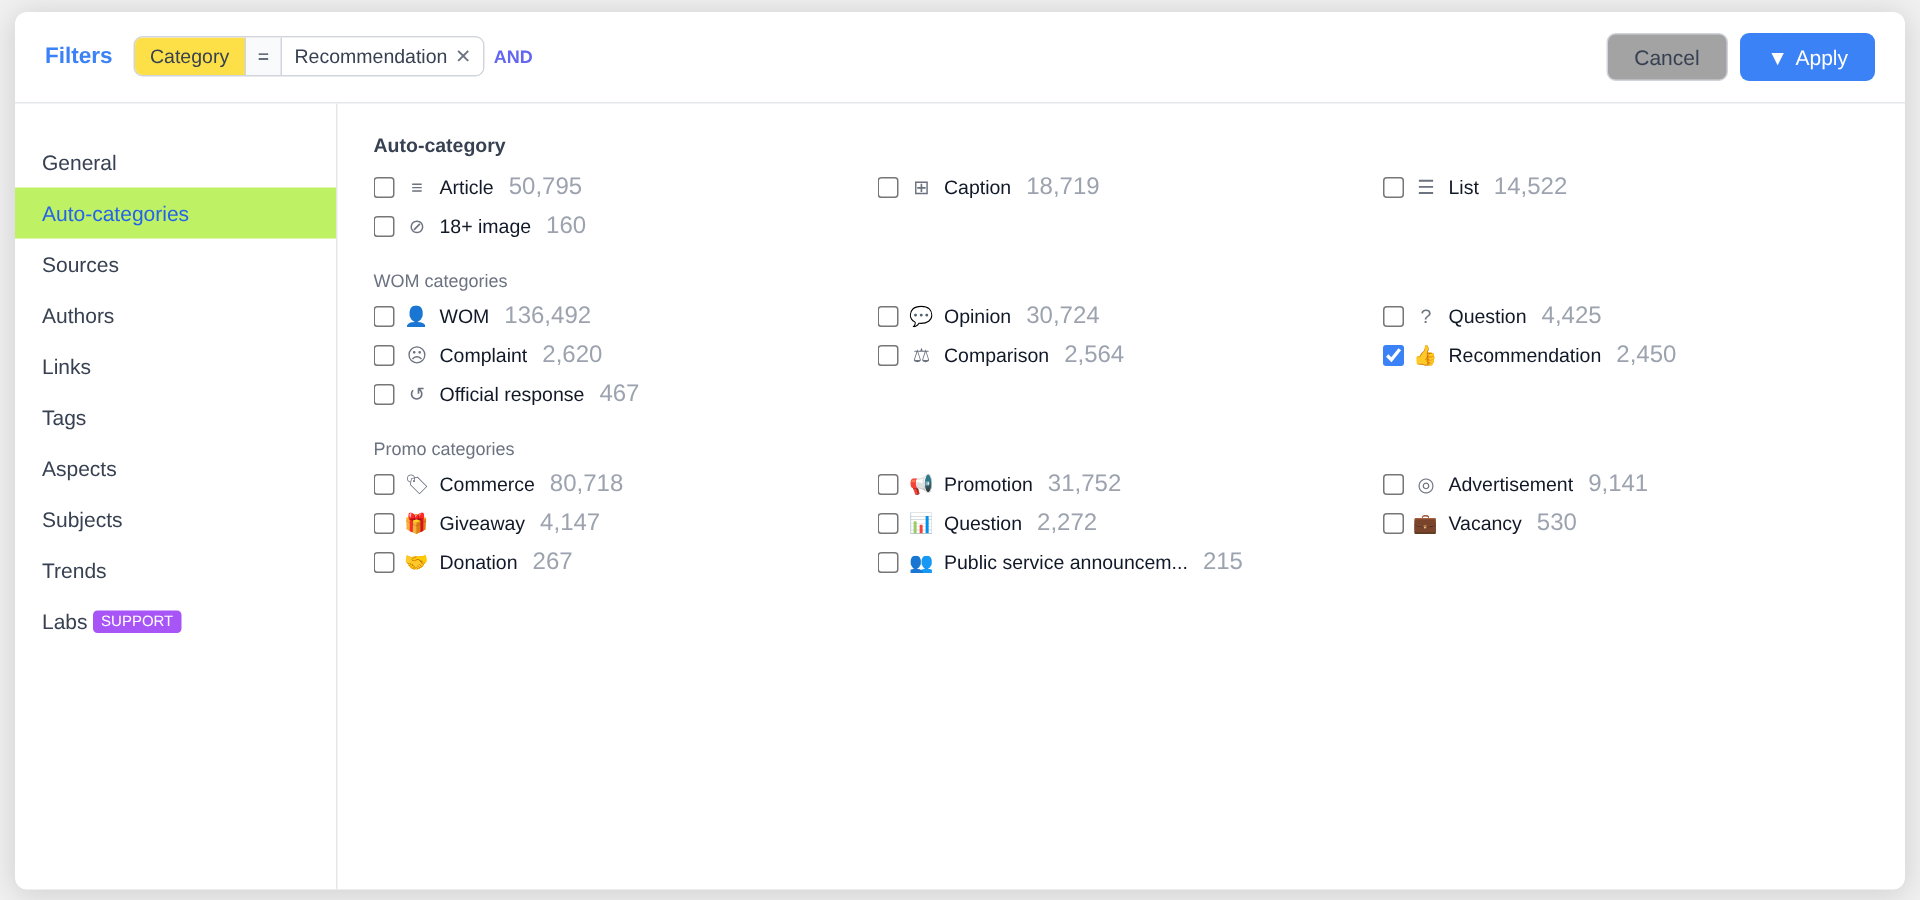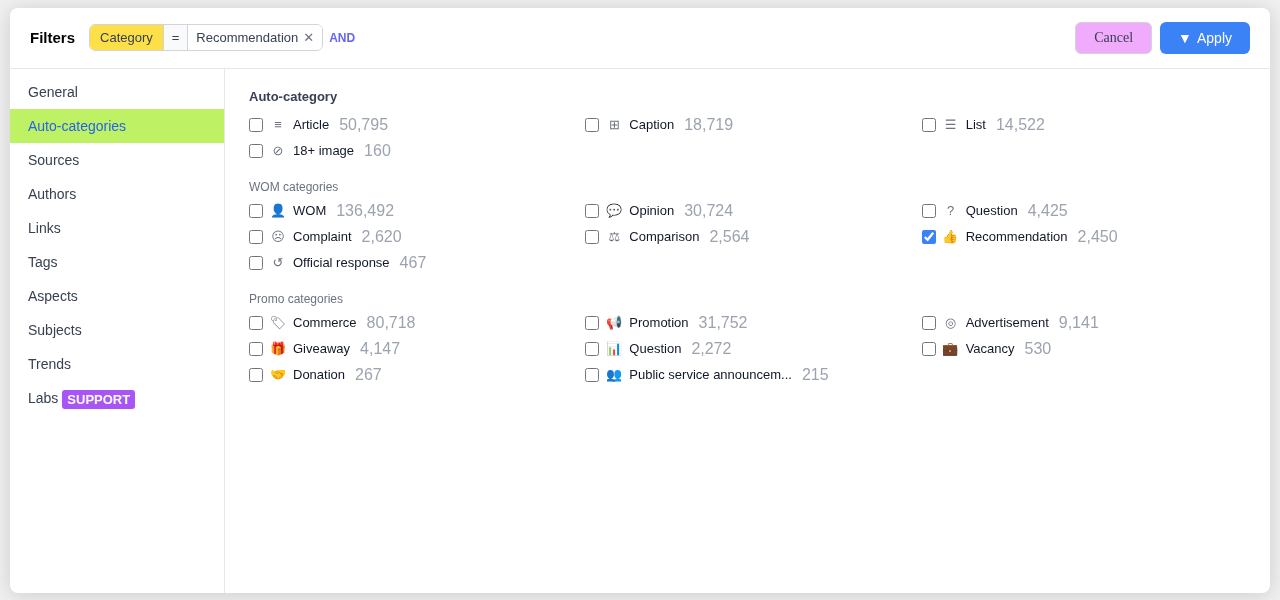--- a/index.html
+++ b/index.html
@@ -22,21 +22,21 @@
     .modal-header {
       padding: 14px 20px;
       border-bottom: 1px solid #e5e7eb;
       display: flex;
       align-items: center;
       justify-content: space-between;
     }
     .modal-title {
       font-size: 15px;
       font-weight: 600;
-      color: #000000;
+      color: #3b82f6;
       text-align: center;
     }
     .filter-bar {
       display: flex;
       align-items: center;
       gap: 6px;
     }
     .filter-chip {
       display: flex;
       align-items: center;
@@ -80,66 +80,65 @@
       color: #6366f1;
     }
     .header-actions {
       display: flex;
       gap: 8px;
     }
     .btn-cancel {
       padding: 7px 18px;
       border: 1px solid #d1d5db;
       border-radius: 6px;
-      background: #f0abfc;
+      background: #a3a3a3;
       color: #374151;
       font-size: 14px;
       cursor: pointer;
-      font-family: Liberation Serif, serif;
     }
     .btn-apply {
       padding: 7px 18px;
       border: none;
       border-radius: 6px;
       background: #3b82f6;
       color: #fff;
       font-size: 14px;
       cursor: pointer;
       display: flex;
       align-items: center;
       gap: 5px;
     }
     .modal-body {
       display: flex;
       height: calc(580px - 56px);
     }
     .sidebar {
       width: 215px;
       border-right: 1px solid #e5e7eb;
-      padding: 6px 0;
+      padding: 22px 0;
       flex-shrink: 0;
     }
     .sidebar-item {
       padding: 9px 18px;
       font-size: 14px;
       color: #374151;
       cursor: pointer;
       border-radius: 0;
     }
     .sidebar-item.active {
       background: #bef264;
       color: #2563eb;
       font-weight: 500;
     }
     .sidebar-badge {
       display: inline-block;
       background: #a855f7;
       color: #fff;
-      font-size: 13px;
-      font-weight: 700;
+      font-size: 10px;
+      font-weight: 400;
       padding: 2px 5px;
       border-radius: 3px;
       vertical-align: middle;
       margin-left: 4px;
       text-align: center;
     }
     .content {
       flex: 1;
       padding: 20px 24px;
       overflow-y: auto;

